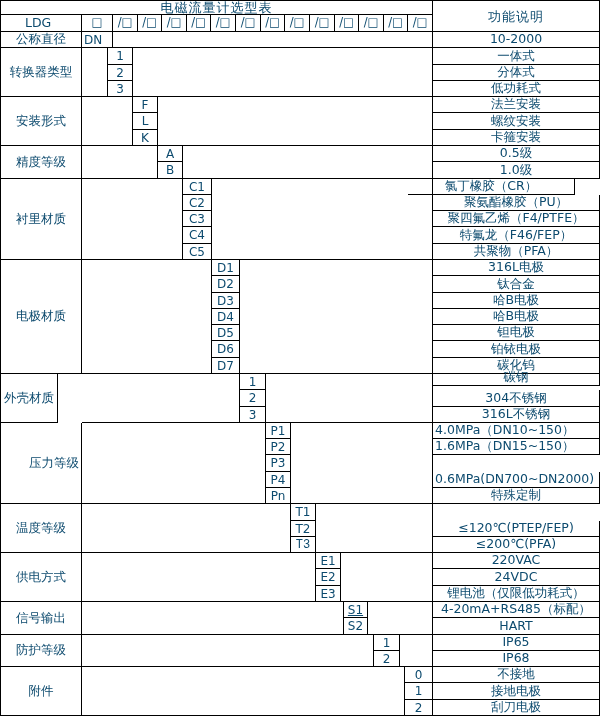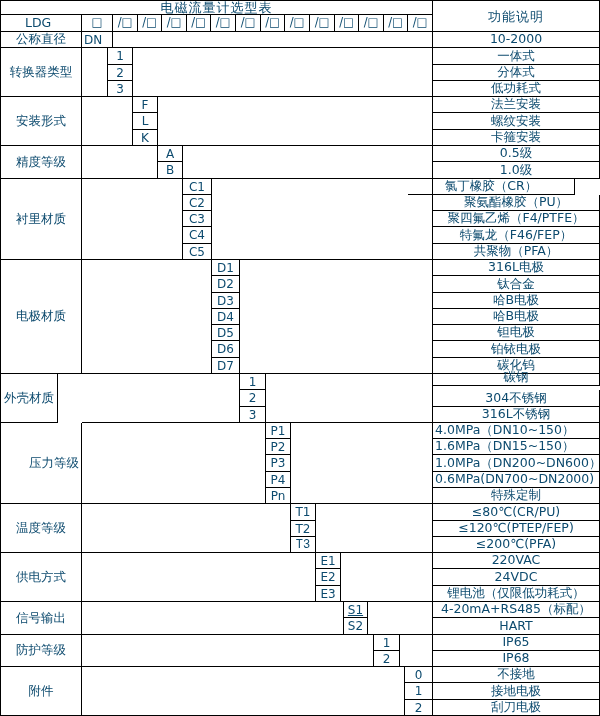--- a/index.html
+++ b/index.html
@@ -121,30 +121,28 @@
     <div class="cell code" style="left: 240px; top: 407px; width: 26px; height: 16px;">3</div>
     <div class="cell" style="left: 433px; top: 407px; width: 167px; height: 16px;">316L不锈钢</div>
     <div class="cell bl" style="left: 0px; top: 423px; width: 82px; height: 81px; padding-left: 26px;">压力等级</div>
     <div class="cell" style="left: 82px; top: 423px; width: 184px; height: 81px;"></div>
     <div class="cell" style="left: 291px; top: 423px; width: 142px; height: 81px;"></div>
     <div class="cell code" style="left: 266px; top: 423px; width: 25px; height: 16px;">P1</div>
     <div class="cell left" style="left: 433px; top: 423px; width: 167px; height: 16px;">4.0MPa（DN10~150）</div>
     <div class="cell code" style="left: 266px; top: 439px; width: 25px; height: 16px;">P2</div>
     <div class="cell left" style="left: 433px; top: 439px; width: 167px; height: 16px;">1.6MPa（DN15~150）</div>
     <div class="cell code" style="left: 266px; top: 455px; width: 25px; height: 17px;">P3</div>
-    <div class="cell left" style="left: 433px; top: 455px; width: 167px; height: 17px;">1.0MPa（DN200~DN600）</div>
     <div class="cell code" style="left: 266px; top: 472px; width: 25px; height: 16px;">P4</div>
     <div class="cell left" style="left: 433px; top: 472px; width: 167px; height: 16px;">0.6MPa(DN700~DN2000)</div>
     <div class="cell code" style="left: 266px; top: 488px; width: 25px; height: 16px;">Pn</div>
     <div class="cell" style="left: 433px; top: 488px; width: 167px; height: 16px;">特殊定制</div>
     <div class="cell bl" style="left: 0px; top: 504px; width: 82px; height: 49px;">温度等级</div>
     <div class="cell" style="left: 82px; top: 504px; width: 209px; height: 49px;"></div>
     <div class="cell" style="left: 316px; top: 504px; width: 117px; height: 49px;"></div>
     <div class="cell code" style="left: 291px; top: 504px; width: 25px; height: 17px;">T1</div>
-    <div class="cell" style="left: 433px; top: 504px; width: 167px; height: 17px;">≤80℃(CR/PU)</div>
     <div class="cell code" style="left: 291px; top: 521px; width: 25px; height: 16px;">T2</div>
     <div class="cell" style="left: 433px; top: 521px; width: 167px; height: 16px;">≤120℃(PTEP/FEP)</div>
     <div class="cell code" style="left: 291px; top: 537px; width: 25px; height: 16px; font-family: Liberation Mono, monospace;">T3</div>
     <div class="cell" style="left: 433px; top: 537px; width: 167px; height: 16px;">≤200℃(PFA)</div>
     <div class="cell bl" style="left: 0px; top: 553px; width: 82px; height: 49px;">供电方式</div>
     <div class="cell" style="left: 82px; top: 553px; width: 234px; height: 49px;"></div>
     <div class="cell" style="left: 341px; top: 553px; width: 92px; height: 49px;"></div>
     <div class="cell code" style="left: 316px; top: 553px; width: 25px; height: 16px;">E1</div>
     <div class="cell" style="left: 433px; top: 553px; width: 167px; height: 16px;">220VAC</div>
     <div class="cell code" style="left: 316px; top: 569px; width: 25px; height: 17px;">E2</div>

